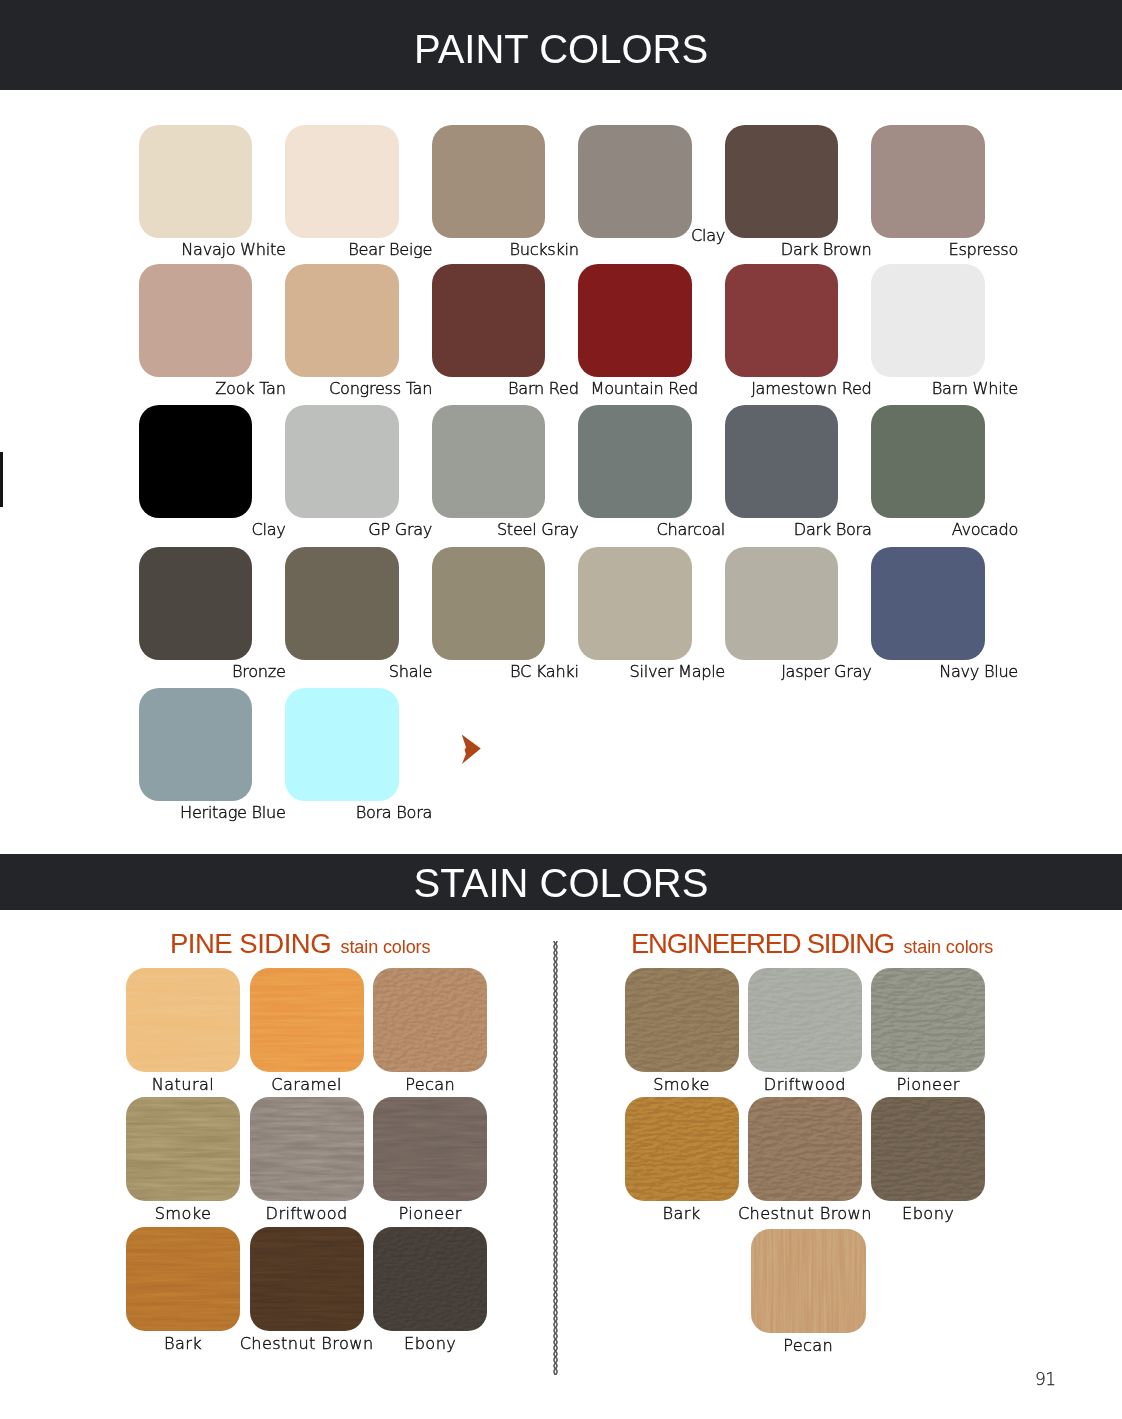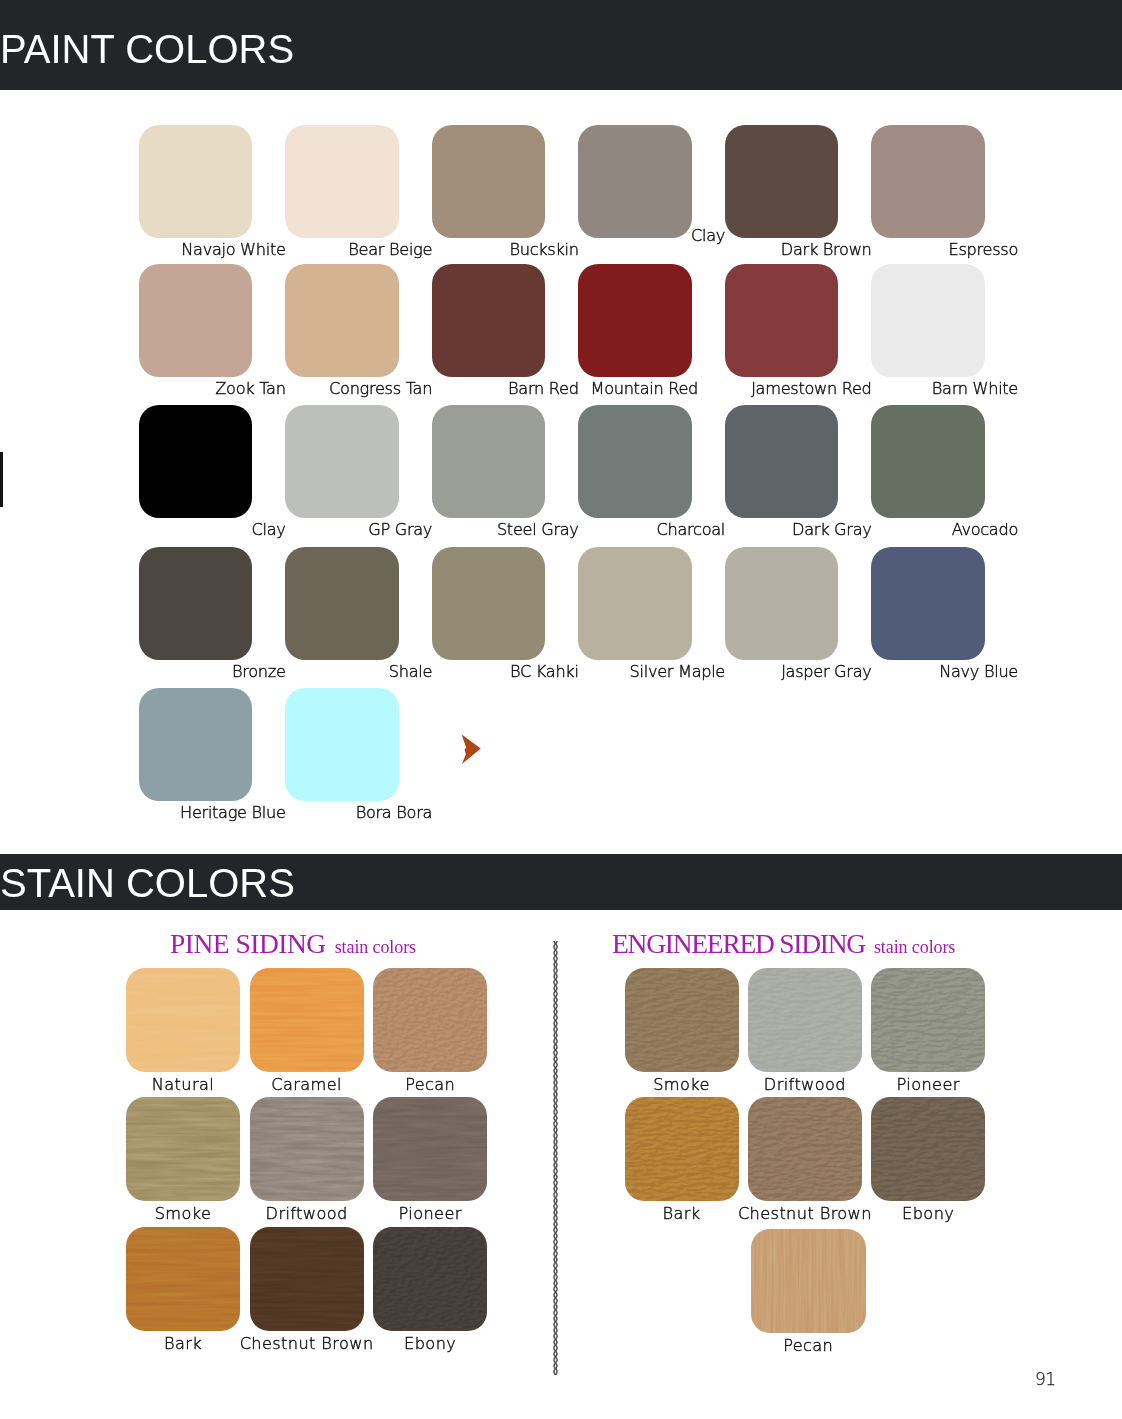--- a/index.html
+++ b/index.html
@@ -5,21 +5,21 @@
 <style>
   html,body{margin:0;padding:0;background:#fff;}
   body{width:1122px;height:1419px;overflow:hidden;
        font-family:"Liberation Sans",sans-serif;}
   .page{position:relative;width:1122px;height:1419px;background:#fff;overflow:hidden;}
 
   
   .bar{position:absolute;left:0;width:1122px;background:#242528;}
   #paint-bar{top:0;height:90px;}
   #stain-bar{top:854px;height:56px;}
-  .bar-title{position:absolute;left:0;width:1122px;color:#fff;
+  .bar-title{position:absolute;left:0;width:1122px;text-align:center;color:#fff;
              font-family:"Liberation Sans",sans-serif;font-weight:400;white-space:nowrap;}
   #paint-title{top:29px;font-size:40px;line-height:40px;}
   #stain-title{top:863px;font-size:40px;line-height:40px;}
 
   #edge-tab{position:absolute;left:0;top:452px;width:3px;height:55px;background:#141414;}
 
   
   .pswatch{position:absolute;width:113.5px;height:112.5px;border-radius:20px;}
   .plabel{position:absolute;width:180px;text-align:right;
           font-family:"DejaVu Sans",sans-serif;font-weight:100;
@@ -28,24 +28,24 @@
           color:#111111;white-space:nowrap;}
 
   
   #ask-arrow{position:absolute;left:460.5px;top:733.8px;width:20.5px;height:31px;}
   #ask-lines{position:absolute;left:490px;top:725px;}
   #ask-lines div{font-family:"Liberation Serif",serif;font-style:italic;
                  font-size:19.3px;line-height:24px;color:#231f20;white-space:nowrap;
                  letter-spacing:-0.05px;}
 
   
-  .sect-head{position:absolute;white-space:nowrap;font-family:Liberation Serif, serif;
-             font-weight:100;color:#a21caf;}
+  .sect-head{position:absolute;white-space:nowrap;font-family:Liberation Sans, sans-serif;
+             font-weight:100;color:#c2410c;}
   .sect-head .big{font-size:27.5px;letter-spacing:-0.5px;}
-  #eng-head .big{letter-spacing:-1.25px;}
+  #eng-head .big{letter-spacing:-1.25px;margin-left:19px;}
   .sect-head .small{font-size:18px;letter-spacing:-0.1px;margin-left:5px;}
   #pine-head{left:170px;top:928px;}
   #eng-head{left:612px;top:928px;}
 
   
   #divider{position:absolute;left:553px;top:941px;width:5px;height:434px;}
 
   
   .sswatch{position:absolute;border-radius:19px;overflow:hidden;}
   .slabel{position:absolute;width:190px;text-align:center;
@@ -100,21 +100,21 @@
   <div class="plabel" style="left:838.0px;top:381.0px">Barn White</div>
   <div class="pswatch" style="left: 138.8px; top: 405px; background-color: rgb(0, 0, 0);"></div>
   <div class="plabel" style="left:105.6px;top:522.0px">Clay</div>
   <div class="pswatch" style="left: 285.3px; top: 405px; background-color: rgb(188, 191, 187);"></div>
   <div class="plabel" style="left:252.1px;top:522.0px">GP Gray</div>
   <div class="pswatch" style="left: 431.8px; top: 405px; background-color: rgb(155, 157, 151);"></div>
   <div class="plabel" style="left:398.6px;top:522.0px">Steel Gray</div>
   <div class="pswatch" style="left: 578.3px; top: 405px; background-color: rgb(115, 123, 120);"></div>
   <div class="plabel" style="left:545.0px;top:522.0px">Charcoal</div>
   <div class="pswatch" style="left: 724.8px; top: 405px; background-color: rgb(95, 99, 106);"></div>
-  <div class="plabel" style="left:691.5px;top:522.0px">Dark Gray</div>
+  <div class="plabel" style="left:691.5px;top:522.0px">Dark Bora</div>
   <div class="pswatch" style="left: 871.3px; top: 405px; background-color: rgb(101, 111, 98);"></div>
   <div class="plabel" style="left:838.0px;top:522.0px">Avocado</div>
   <div class="pswatch" style="left: 138.8px; top: 547px; background-color: rgb(76, 71, 65);"></div>
   <div class="plabel" style="left:105.6px;top:664.0px">Bronze</div>
   <div class="pswatch" style="left: 285.3px; top: 547px; background-color: rgb(109, 101, 85);"></div>
   <div class="plabel" style="left:252.1px;top:664.0px">Shale</div>
   <div class="pswatch" style="left: 431.8px; top: 547px; background-color: rgb(148, 139, 117);"></div>
   <div class="plabel" style="left:398.6px;top:664.0px">BC Kahki</div>
   <div class="pswatch" style="left: 578.3px; top: 547px; background-color: rgb(184, 177, 159);"></div>
   <div class="plabel" style="left:545.0px;top:664.0px">Silver Maple</div>

